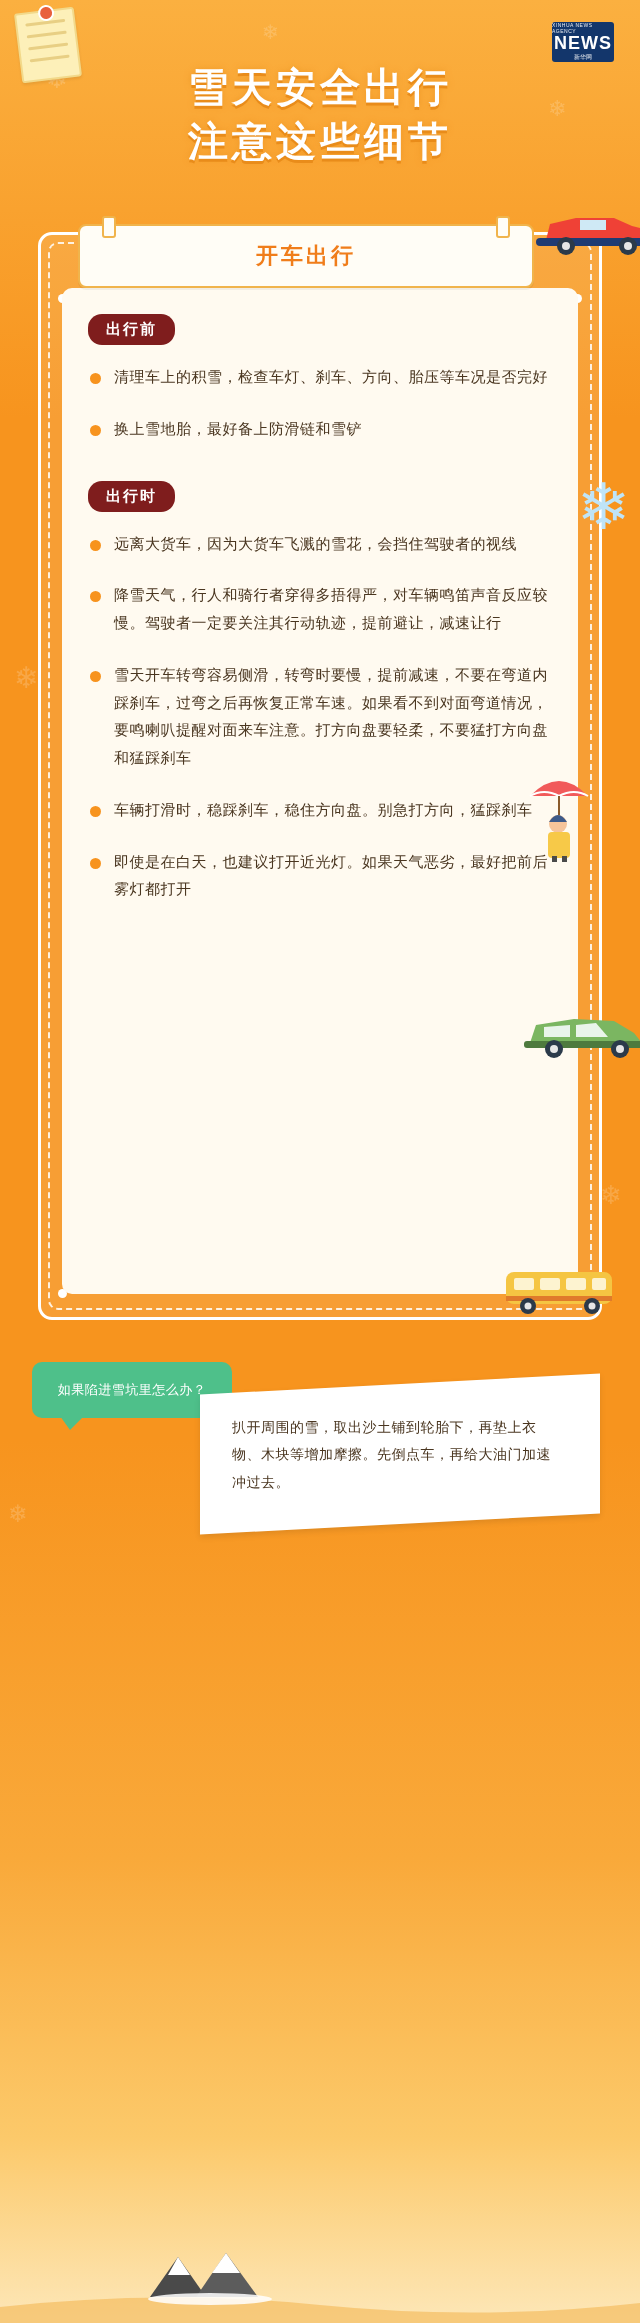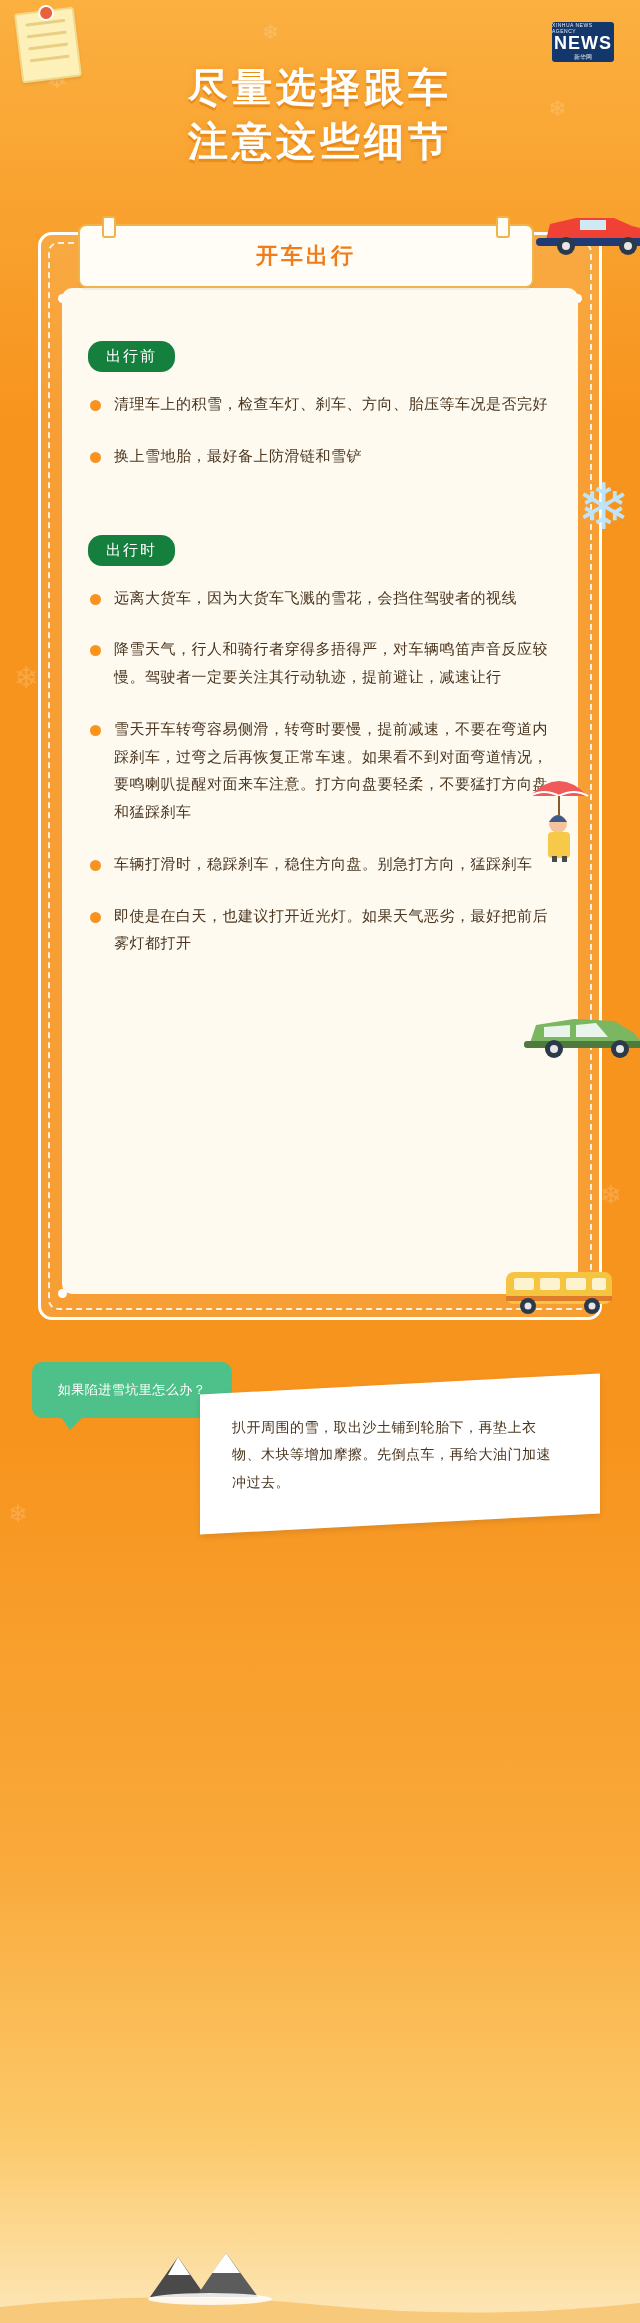--- a/index.html
+++ b/index.html
@@ -72,23 +72,23 @@
     position:absolute;left:40px;top:-8px;width:452px;height:60px;
     background:#fffdf6;border:2px solid #f0b44c;border-radius:8px;
     display:flex;align-items:center;justify-content:center;
     box-shadow:0 2px 0 rgba(0,0,0,.05);
   }
   .section-title-box .tick{position:absolute;top:-10px;width:10px;height:18px;background:#fffdf6;border:2px solid #f0b44c;border-radius:3px;}
   .section-title-box .t1{left:22px;} .section-title-box .t2{right:22px;}
   .section-title{font-size:22px;font-weight:bold;color:#f07d1a;letter-spacing:3px;}
 
   .sub-label{
-    display:inline-block;background:#15803d;color:#fff;
-    font-size:15px;font-weight:normal;letter-spacing:2px;
-    padding:6px 18px;border-radius:14px;margin-top:27px;
+    display:inline-block;background:#7f1d1d;color:#fff;
+    font-size:15px;font-weight:bold;letter-spacing:2px;
+    padding:6px 18px;border-radius:14px;
   }
   .sub-wrap{margin:26px 0 6px 26px;}
 
   ul.items{list-style:none;margin:0;padding:0 22px 0 26px;}
   ul.items li{
     position:relative;
     padding:12px 4px 12px 26px;
     font-size:15px;line-height:1.85;color:#4a3620;
     letter-spacing:.5px;
   }
@@ -153,21 +153,21 @@
       <i></i>
   </div>
 
   <div class="logo-news">
     <div class="l1">XINHUA NEWS AGENCY</div>
     <div class="l2">NEWS</div>
     <div class="l3">新华网</div>
   </div>
 
   <div class="title-wrap">
-    <div class="title1">尽量选择跟车</div>
+    <div class="title1">雪天安全出行</div>
     <div class="title2">注意这些细节</div>
   </div>
 
   <div class="card">
     <div class="card-frame"></div>
     <div class="card-frame2"></div>
     <div class="corner-dot cd1"></div>
     <div class="corner-dot cd2"></div>
     <div class="corner-dot cd3"></div>
     <div class="corner-dot cd4"></div>

